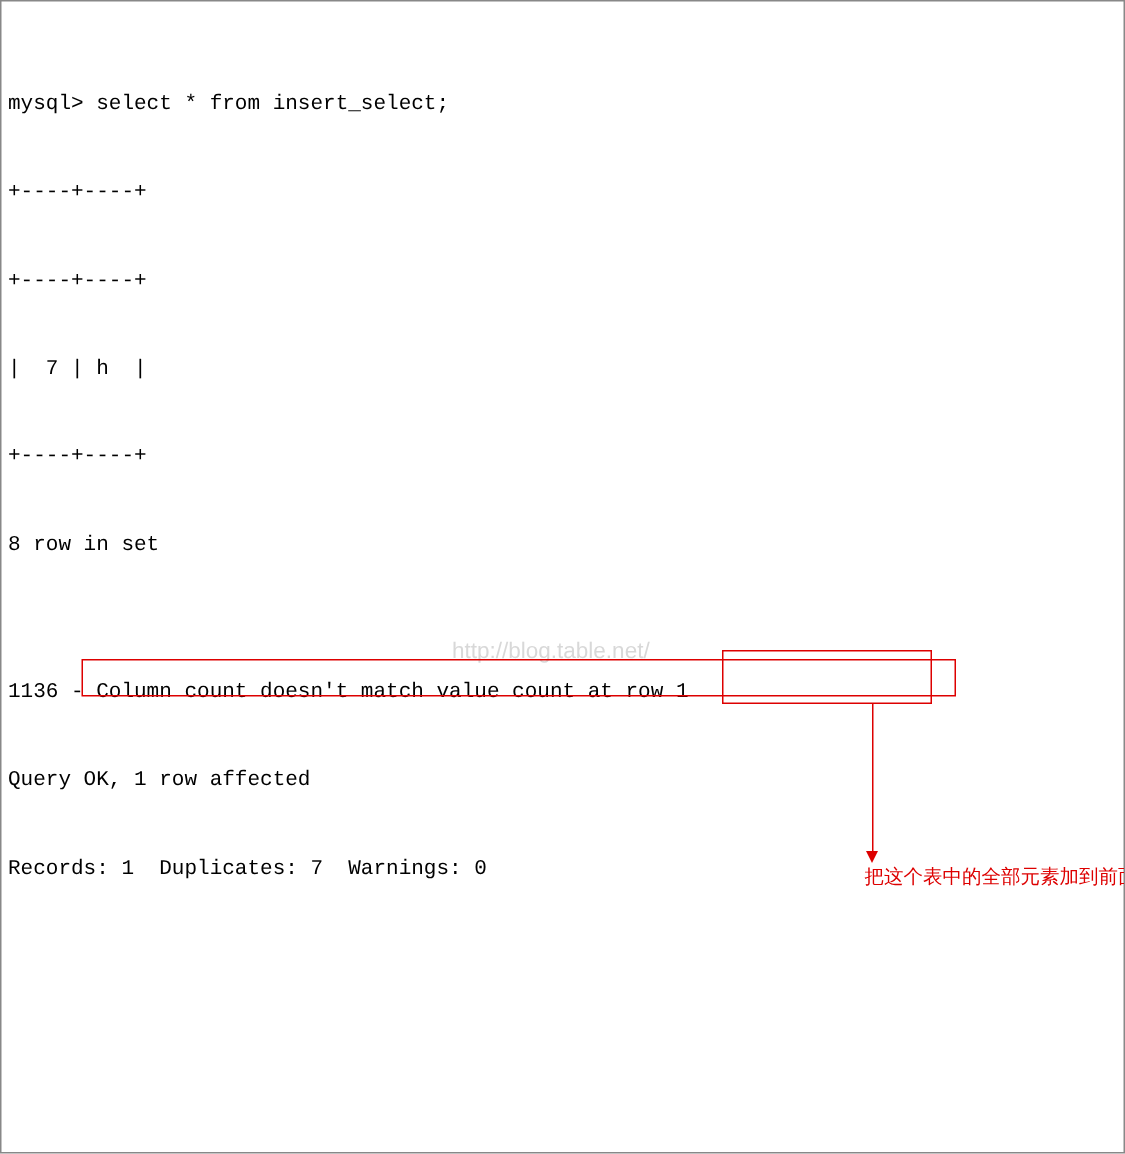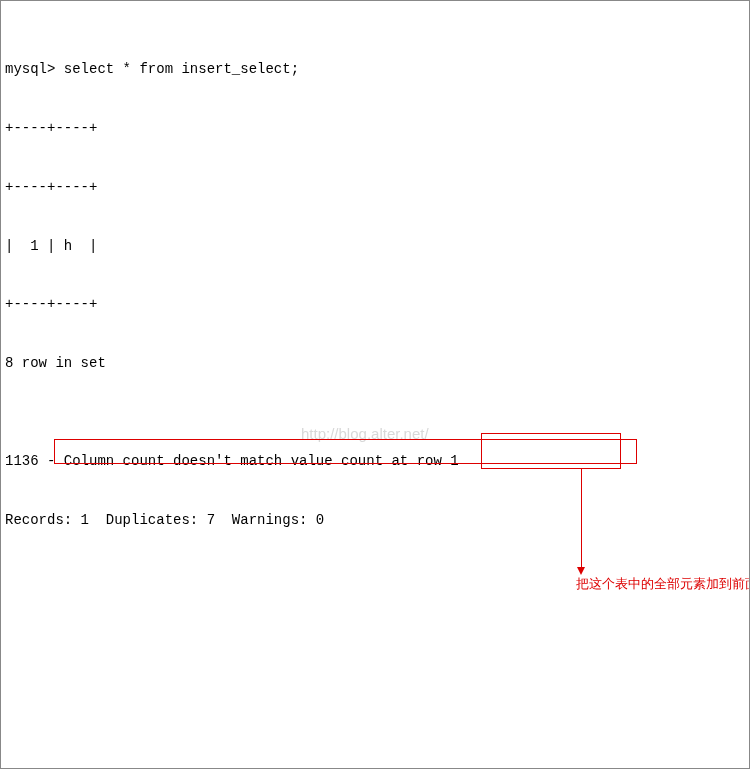--- a/index.html
+++ b/index.html
@@ -67,25 +67,26 @@
     ::-webkit-scrollbar-button { background:#e8e8e8; height:17px; border:1px solid #b0b0b0;}
   </style>
 </head>
 <body>
 
 <div class="terminal-wrapper">
   <div class="terminal-content">
     <div class="line">mysql&gt; select * from insert_select;</div>
     <div class="line">+----+----+</div>
     <div class="line">+----+----+</div>
-    <div class="line">|  1 | h  |</div>
+    <div class="line">|  7 | h  |</div>
     <div class="line">+----+----+</div>
     <div class="line">8 row in set</div>
     <div class="line"></div>
     <div class="line">1136 - Column count doesn't match value count at row 1</div>
+    <div class="line">Query OK, 1 row affected</div>
     <div class="line">Records: 1  Duplicates: 7  Warnings: 0</div>
     <div class="line"></div>
     
     
     
     
     
     
     
     <div class="line"></div>
@@ -99,21 +100,21 @@
     
     
     
     
     
     
     
     <div class="line"></div>
     
 
-    <div class="watermark">http://blog.alter.net/</div>
+    <div class="watermark">http://blog.table.net/</div>
 
     
     <div class="annotation-box" style="left:53px; top:438px; width:583px; height:25px;"></div>
     <div class="annotation-box" style="left:480px; top:432px; width:140px; height:36px;"></div>
 
     
     <div class="annotation-line" style="left:580px; top:468px; width:1px; height:100px;"></div>
     <div class="annotation-arrow" style="left:576px; top:566px;"></div>
 
     <div class="annotation-text" style="left:575px; top:575px;">把这个表中的全部元素加到前面那个表中</div>

